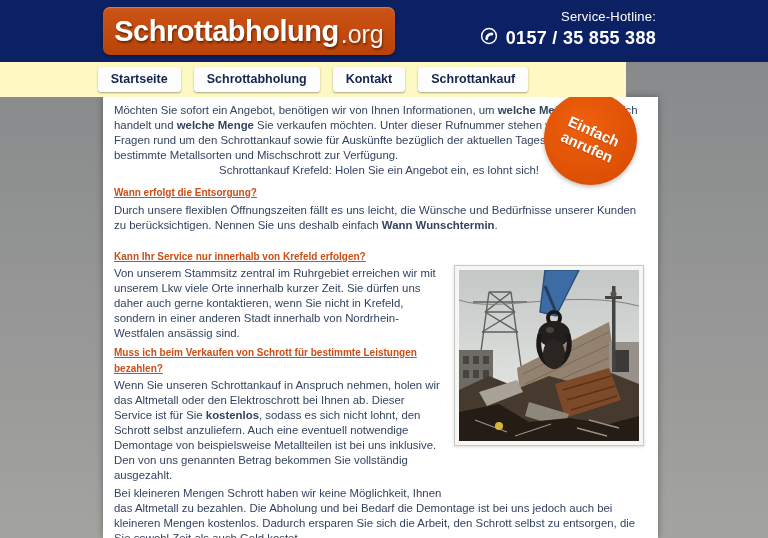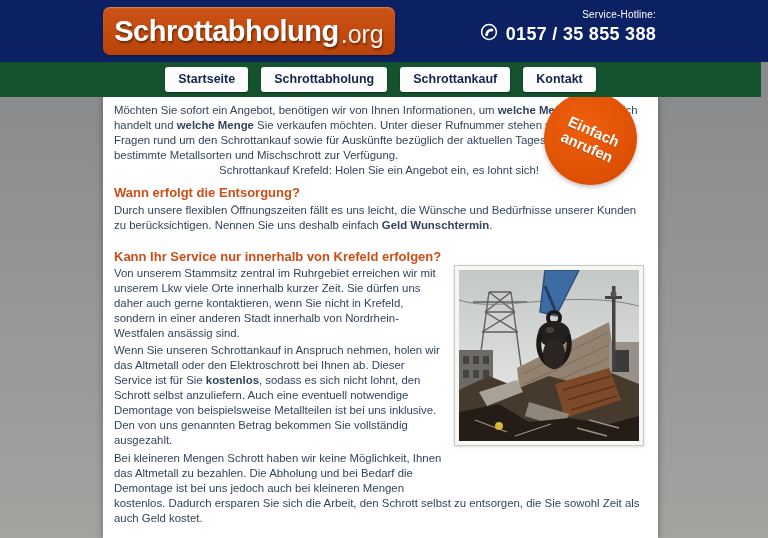--- a/index.html
+++ b/index.html
@@ -26,28 +26,28 @@
   .logo .brand {
     color:#fff; font-weight:bold; font-size:29px; letter-spacing:-0.5px;
     text-shadow:1px 2px 2px rgba(0,0,0,.45);
   }
   .logo .tld {
     color:rgba(255,255,255,.93); font-weight:400; font-size:25px;
     margin-left:2px; padding-top:6px;
     text-shadow:1px 2px 2px rgba(0,0,0,.4);
   }
   .hotline { position:absolute; right:112px; top:9px; text-align:right; color:#fff; }
-  .hotline-label { font-size:10px; letter-spacing:.2px; }
+  .hotline-label { font-size:13px; letter-spacing:.2px; }
   .hotline-row { display:flex; align-items:center; justify-content:flex-end; gap:8px; margin-top:3px; }
   .hotline-number { font-size:18px; font-weight:bold; letter-spacing:.3px; }
 
   
   .nav {
-    position:absolute; left:0; top:62px; width:761px; height:35px;
-    background:#14532d; z-index:30;
+    position:absolute; left:0; top:62px; width:626px; height:35px;
+    background:#fef9c3; z-index:30;
     display:flex; align-items:center; justify-content:center; gap:13px;
   }
   .nav-btn {
     background:#fdfdfd; color:#13254f;
     border:none; border-radius:3px;
     font-family:inherit; font-size:12.5px; font-weight:600;
     padding:5px 13px 6px; cursor:pointer;
     box-shadow:0 1px 2px rgba(0,0,0,.35);
   }
 
@@ -57,21 +57,21 @@
     background:#ffffff; z-index:10;
     box-shadow:0 0 7px rgba(0,0,0,.35);
     padding:6px 14px 0 11px;
   }
   .column p { font-size:11.4px; line-height:15px; color:#33435f; }
   .b { font-weight:bold; }
   .slogan { text-align:center; margin-top:0; }
   .p-info { margin-top:5px; }
   .link { color:#c97247; cursor:pointer; }
   .h3 {
-    font-size:13px; line-height:15.5px; font-weight:bold; color:#cb4e17;
+    font-size:10px; line-height:15.5px; font-weight:bold; color:#cb4e17;text-decoration:underline;
   }
   .h3-1 { margin-top:7px; }
   .h3-2 { margin-top:16px; }
   .h3-3 { margin-top:4px; }
   .after-h { margin-top:2px; }
   .p-small2 { margin-top:3px; }
 
   
   .badge {
     position:absolute; left:544px; top:92px; width:93px; height:93px;
@@ -120,40 +120,40 @@
         </svg>
       </span>
       <span class="hotline-number">0157 / 35 855 388</span>
     </div>
   </div>
 </div>
 
 <div class="nav">
   <button class="nav-btn">Startseite</button>
   <button class="nav-btn">Schrottabholung</button>
+  <button class="nav-btn">Kontakt</button>
   <button class="nav-btn">Schrottankauf</button>
-  <button class="nav-btn">Kontakt</button>
 </div>
 
 <div class="badge">
   <div class="badge-text">
     <div>Einfach</div>
     <div>anrufen</div>
   </div>
 </div>
 
 <div class="column">
 
   <p class="p-intro"><span>Möchten Sie sofort ein Angebot, benötigen wir von Ihnen Informationen, um </span><span class="b">welche Metallsorte</span><span> es sich handelt und </span><span class="b">welche Menge</span><span> Sie verkaufen möchten. Unter dieser Rufnummer stehen wir außerdem für Fragen rund um den Schrottankauf sowie für Auskünfte bezüglich der aktuellen Tagespreise für bestimmte Metallsorten und Mischschrott zur Verfügung.</span></p>
 
   <p class="slogan">Schrottankauf Krefeld: Holen Sie ein Angebot ein, es lohnt sich!</p>
 
 
   <div class="h3 h3-1">Wann erfolgt die Entsorgung?</div>
-  <p class="after-h"><span>Durch unsere flexiblen Öffnungszeiten fällt es uns leicht, die Wünsche und Bedürfnisse unserer Kunden zu berücksichtigen. Nennen Sie uns deshalb einfach </span><span class="b">Geld Wunschtermin</span><span>.</span></p>
+  <p class="after-h"><span>Durch unsere flexiblen Öffnungszeiten fällt es uns leicht, die Wünsche und Bedürfnisse unserer Kunden zu berücksichtigen. Nennen Sie uns deshalb einfach </span><span class="b">Wann Wunschtermin</span><span>.</span></p>
 
   <div class="h3 h3-2">Kann Ihr Service nur innerhalb von Krefeld erfolgen?</div>
 
   <div class="photo">
     <svg viewBox="0 0 180 171" preserveAspectRatio="none">
       <defs>
         <linearGradient id="sky" x1="0" y1="0" x2="0" y2="1">
           <stop offset="0" stop-color="#c3c7c6"></stop>
           <stop offset="1" stop-color="#eceee9"></stop>
         </linearGradient>
@@ -207,17 +207,18 @@
       <polygon points="0,142 40,134 70,152 110,148 150,154 180,146 180,171 0,171" fill="#241c15"></polygon>
       <g stroke="#9a9284" stroke-width="1.3">
         <path d="M16,150 L48,162 M56,166 L92,154 M118,158 L148,166 M130,150 L160,158"></path>
       </g>
       <circle cx="40" cy="156" r="4" fill="#d8b63a"></circle>
     </svg>
   </div>
 
   <p class="after-h">Von unserem Stammsitz zentral im Ruhrgebiet erreichen wir mit unserem Lkw viele Orte innerhalb kurzer Zeit. Sie dürfen uns daher auch gerne kontaktieren, wenn Sie nicht in Krefeld, sondern in einer anderen Stadt innerhalb von Nordrhein-Westfalen ansässig sind.</p>
 
+  <div class="h3 h3-3">Muss ich beim Verkaufen von Schrott für bestimmte Leistungen bezahlen?</div>
   <p class="after-h"><span>Wenn Sie unseren Schrottankauf in Anspruch nehmen, holen wir das Altmetall oder den Elektroschrott bei Ihnen ab. Dieser Service ist für Sie </span><span class="b">kostenlos</span><span>, sodass es sich nicht lohnt, den Schrott selbst anzuliefern. Auch eine eventuell notwendige Demontage von beispielsweise Metallteilen ist bei uns inklusive. Den von uns genannten Betrag bekommen Sie vollständig ausgezahlt.</span></p>
 
   <p class="p-small2">Bei kleineren Mengen Schrott haben wir keine Möglichkeit, Ihnen das Altmetall zu bezahlen. Die Abholung und bei Bedarf die Demontage ist bei uns jedoch auch bei kleineren Mengen kostenlos. Dadurch ersparen Sie sich die Arbeit, den Schrott selbst zu entsorgen, die Sie sowohl Zeit als auch Geld kostet.</p>
 
 </div>
 
 </body></html>

